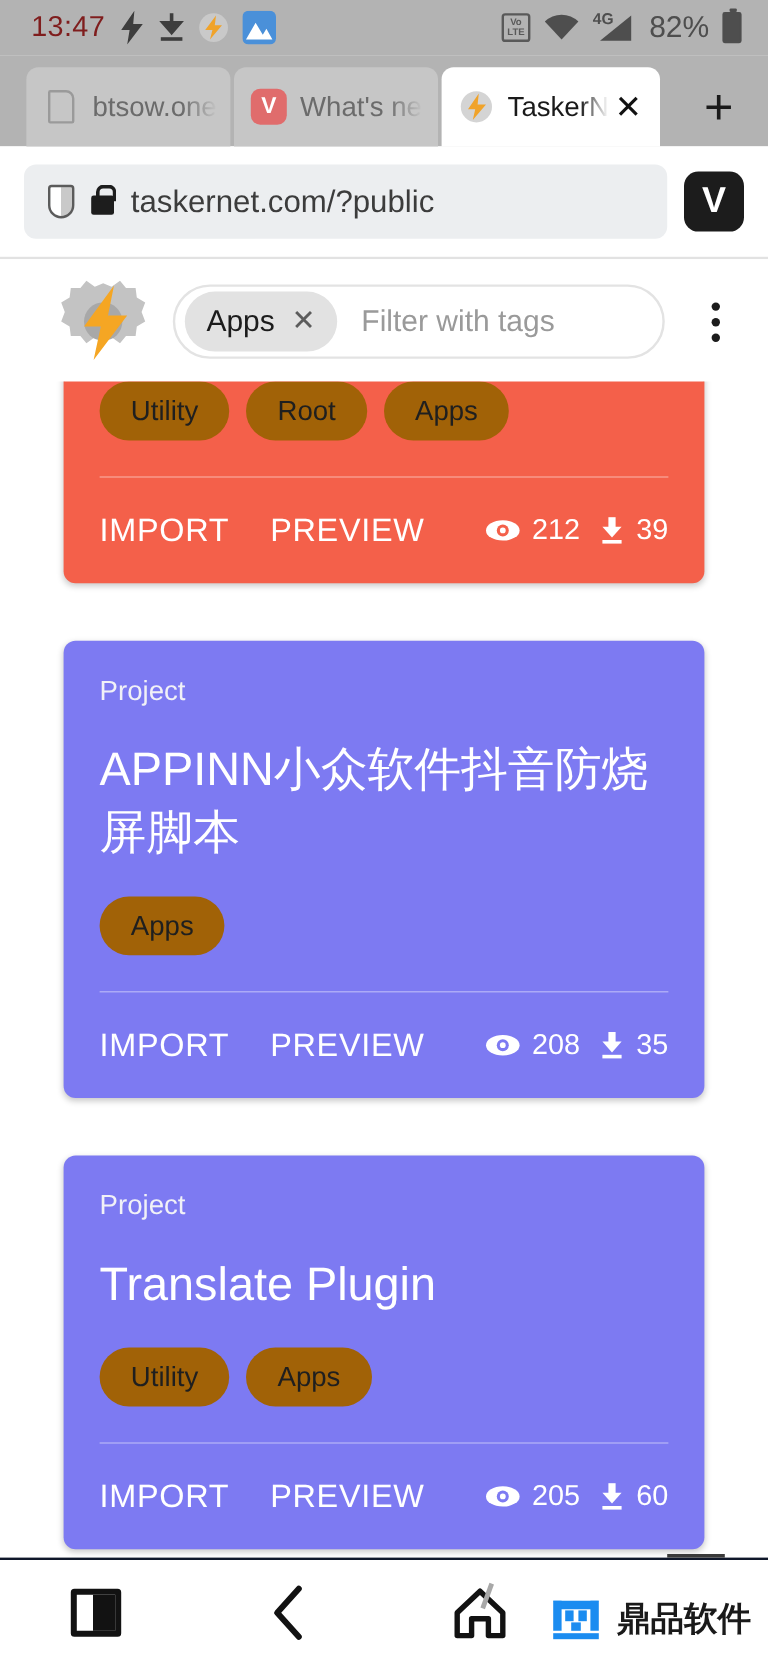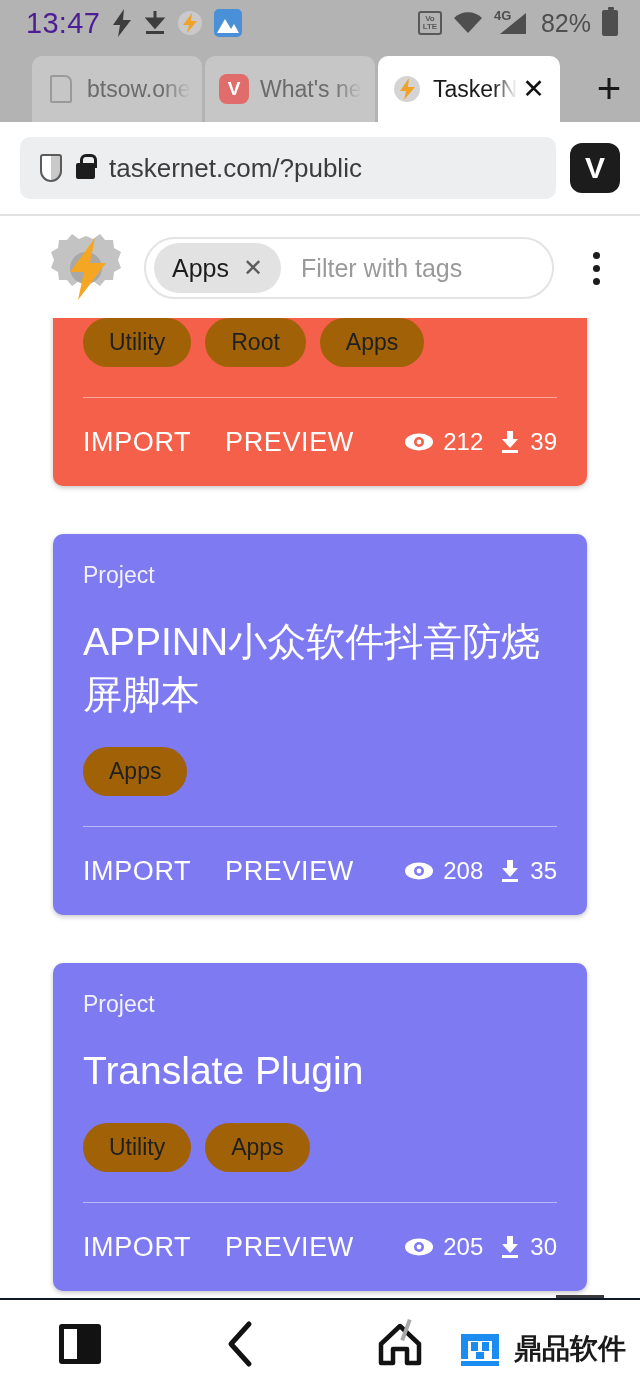--- a/index.html
+++ b/index.html
@@ -11,38 +11,38 @@
   }
   .phone { position: relative; width: 640px; height: 1387px; background:#fff; }
 
   
   .statusbar {
     height: 46px; background:#b3b3b3;
     display:flex; align-items:center; justify-content:space-between;
     padding: 0 22px 0 26px;
   }
   .sb-left, .sb-right { display:flex; align-items:center; gap:11px; }
-  .sb-clock { font-size:29px; color:#4c1d95; letter-spacing:.3px; }
+  .sb-clock { font-size:24px; color:#7f1d1d; letter-spacing:.3px; }
   .ic { display:inline-flex; align-items:center; justify-content:center; }
   .volte {
     width:24px;height:24px;border:2px solid #595959;border-radius:3px;
     display:flex;flex-direction:column;align-items:center;justify-content:center;
     font-size:8px;line-height:8px;color:#595959;font-weight:bold;
   }
   .pct { font-size:25px; color:#4e4e4e; margin-left:2px;text-align:right;}
   .batt {
     width:16px;height:26px;border:2px solid #4e4e4e;border-radius:2px;
     background:#4e4e4e; position:relative;
   }
   .batt:before{content:"";position:absolute;top:-5px;left:4px;width:6px;height:3px;background:#4e4e4e;border-radius:1px;}
 
   
   .tabstrip {
     height: 76px; background:#b3b3b3;
-    display:flex; align-items:flex-end; padding-left:32px;
+    display:flex; align-items:flex-end; padding-left:22px;
   }
   .tab {
     height:66px; width:170px; background:#c6c6c6;
     border-radius:10px 10px 0 0;
     display:flex; align-items:center; gap:11px;
     padding:0 14px; overflow:hidden; flex:none;
     margin-right:3px; position:relative;
   }
   .tab.active { background:#ffffff; width:182px; }
   .tab-label {
@@ -366,21 +366,21 @@
             <span>205</span>
           </span>
           <span class="stat">
             <span>
               <svg width="22" height="24" viewBox="0 0 22 24">
                   <rect x="8" y="1" width="6" height="9" fill="#fff"></rect>
                   <path d="M3 9 H19 L11 18 Z" fill="#fff"></path>
                   <rect x="3" y="20" width="16" height="3" fill="#fff"></rect>
                 </svg>
             </span>
-            <span>30</span>
+            <span>60</span>
           </span>
         </span>
       </div>
     </div>
 
   </div>
 
   <div class="navbar">
     <div class="nav-i">
       <span class="recent"></span>

